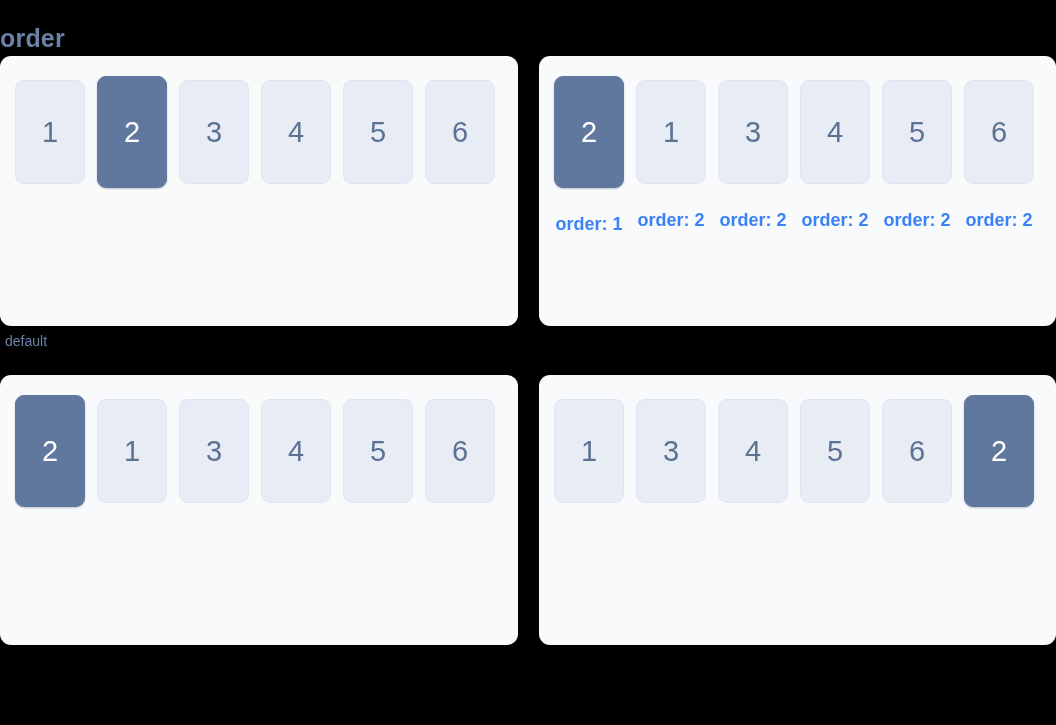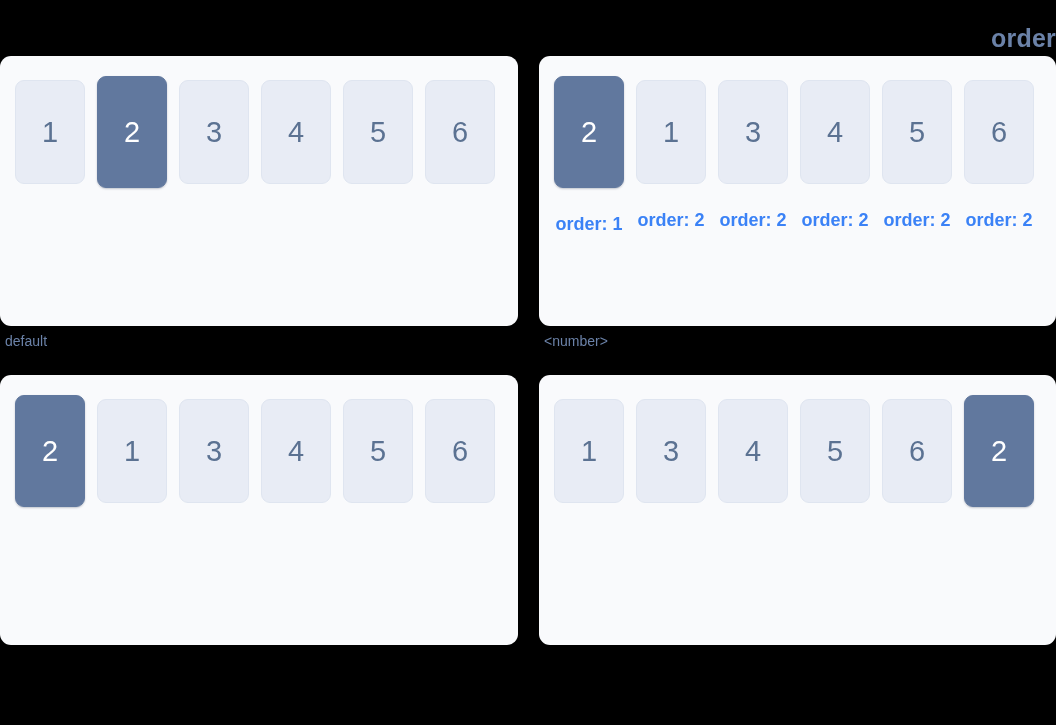--- a/index.html
+++ b/index.html
@@ -10,21 +10,21 @@
   body {
     width: 1056px;
     height: 725px;
     overflow: hidden;
     font-family: "Liberation Sans", sans-serif;
     -webkit-font-smoothing: antialiased;
   }
 
   .page-title {
     width: 100%;
-    text-align: right;
+    text-align: left;
     color: #6b82a8;
     font-size: 25px;
     font-weight: 700;
     line-height: 1;
     padding-top: 9px;
     letter-spacing: 0.2px;
   }
 
   .grid {
     position: absolute;
@@ -162,21 +162,20 @@
           <div class="item-cell">
             <div class="item">5</div>
             <div class="order-label">order: 2</div>
           </div>
           <div class="item-cell">
             <div class="item">6</div>
             <div class="order-label">order: 2</div>
           </div>
         </div>
     </div>
-    <div class="card-caption">&lt;number&gt;</div>
   </div>
 
   <div class="col-wrap col-left row-bottom">
     <div class="demo-card">
       <div class="items-row">
           <div class="item-cell">
             <div class="item is-active">2</div>
           </div>
           <div class="item-cell">
             <div class="item">1</div>

